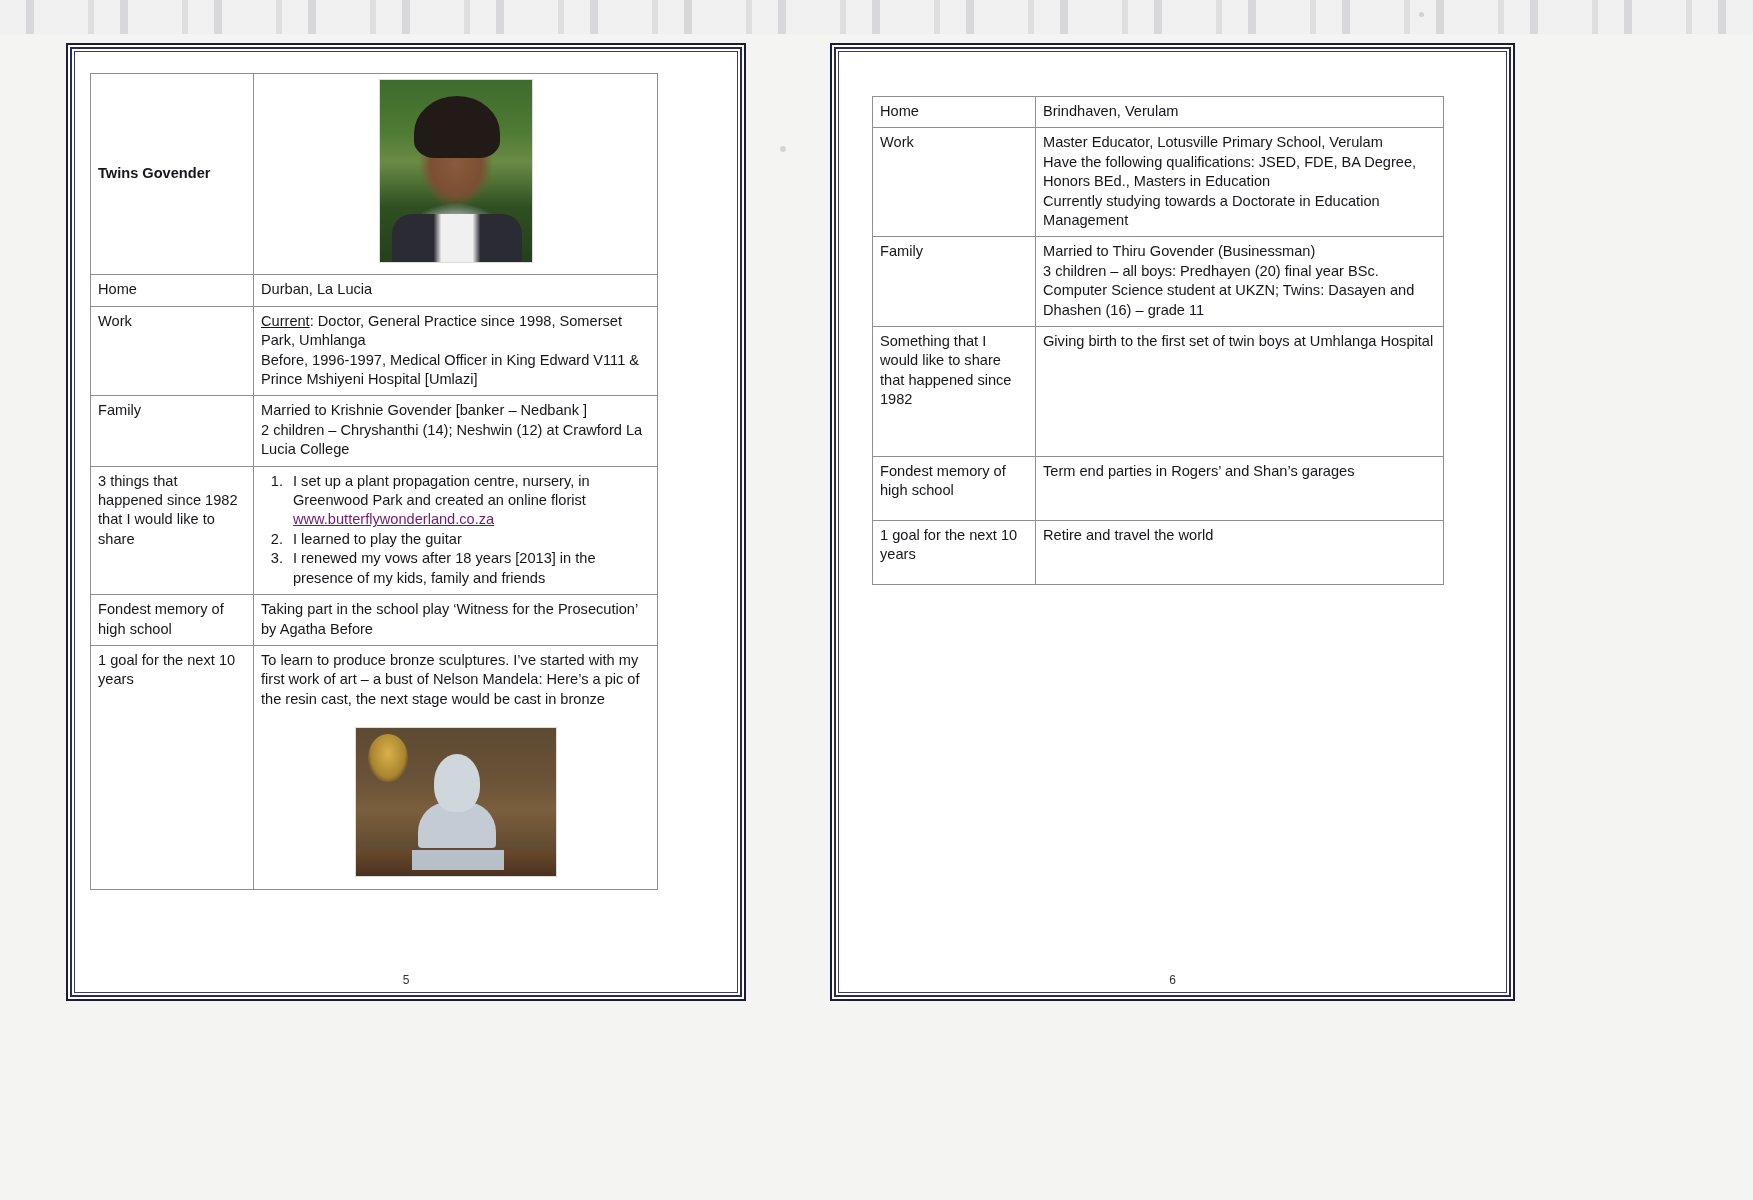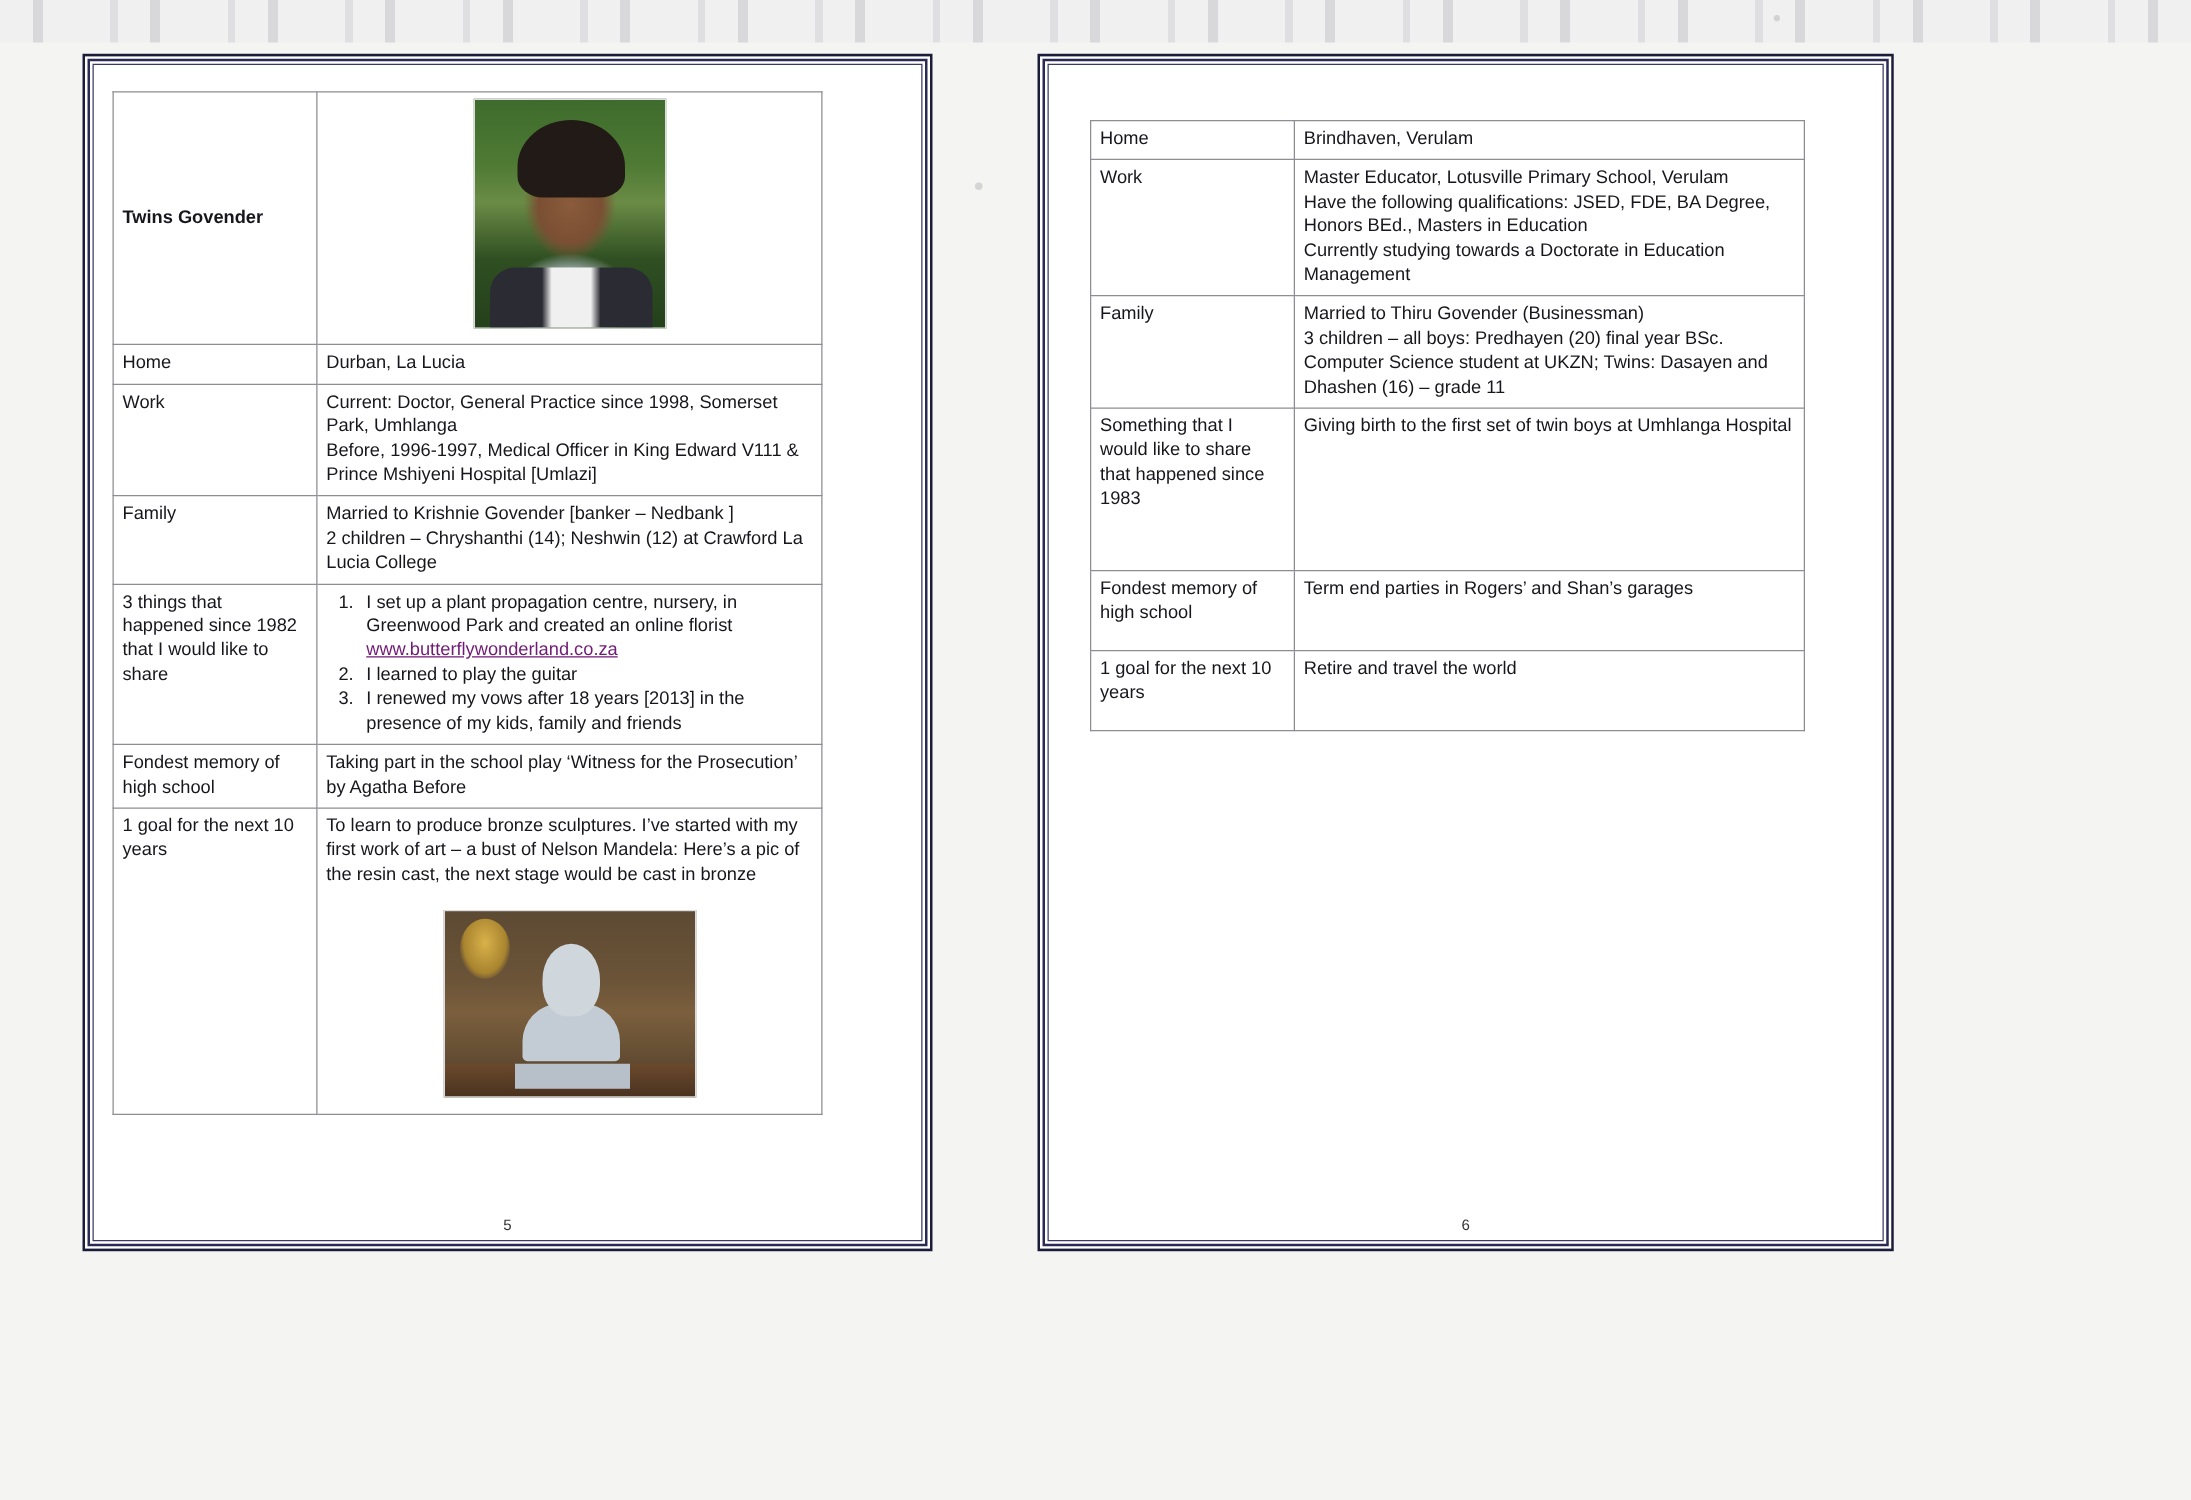--- a/index.html
+++ b/index.html
@@ -225,21 +225,21 @@
   }
   ol.numbered li {
     margin: 0 0 0 0;
     padding-left: 6px;
   }
   a.weblink {
     color: #701a75;
     text-decoration: underline;
     word-break: break-all;
   }
-  .u-current { }
+  .u-current { text-decoration: underline; }
 
   .page-number {
     position: absolute;
     bottom: 12px;
     left: 0; right: 0;
     text-align: center;
     font-size: 12px;
     color: #333;
   }
   #sheet-left .page-number { left: 22px; right: 22px; text-align: center; }
@@ -356,21 +356,21 @@
 
           <tr>
             <td class="lbl">Family</td>
             <td>
               <span class="line-break">Married to Thiru Govender (Businessman)</span>
               <span class="line-break">3 children – all boys: Predhayen (20) final year BSc. Computer Science student at UKZN; Twins: Dasayen and Dhashen (16) – grade 11</span>
             </td>
           </tr>
 
           <tr>
-            <td class="lbl" style="height:118px;">Something that I would like to share that happened since 1983</td>
+            <td class="lbl" style="height:118px;">Something that I would like to share that happened since 1982</td>
             <td> Giving birth to the first set of twin boys at Umhlanga Hospital</td>
           </tr>
 
           <tr>
             <td class="lbl" style="height:52px;">Fondest memory of high school</td>
             <td>Term end parties in Rogers’ and Shan’s garages</td>
           </tr>
 
           <tr>
             <td class="lbl" style="height:52px;"> 1 goal for the next 10 years</td>

